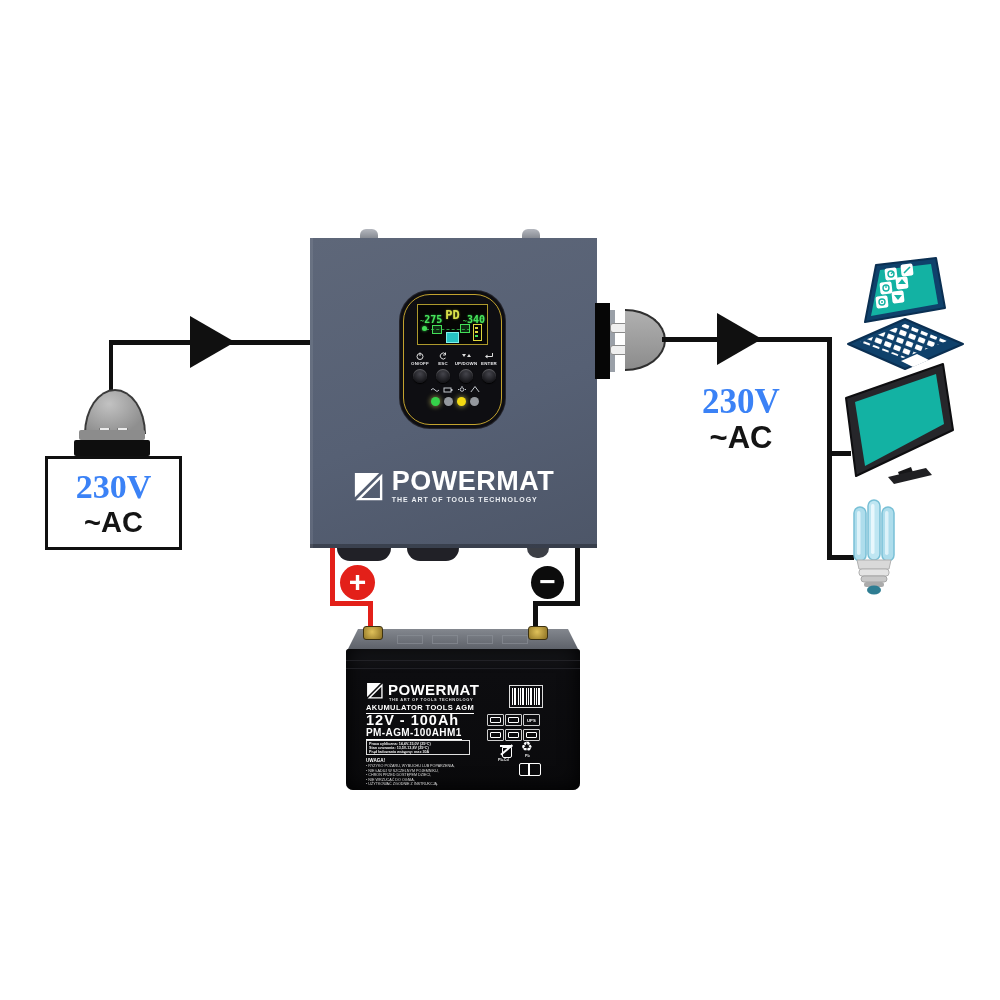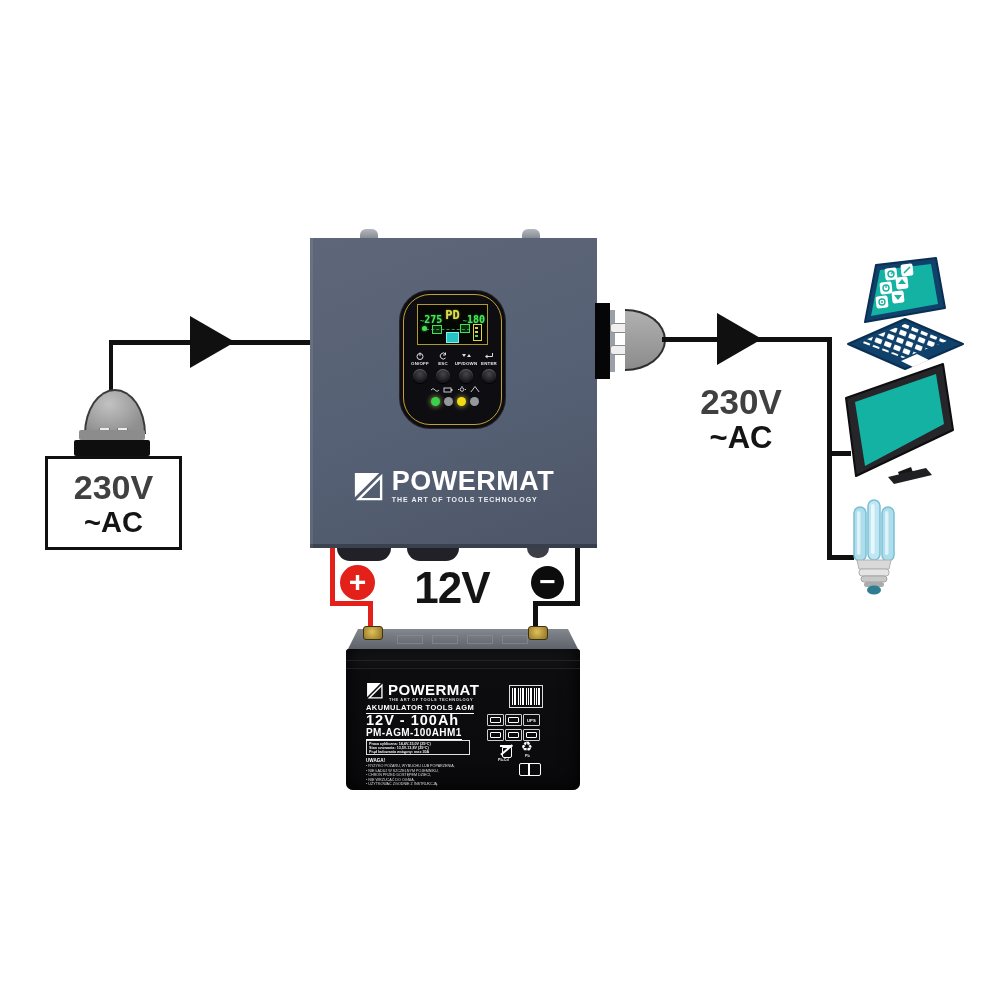--- a/index.html
+++ b/index.html
@@ -14,21 +14,21 @@
                border-bottom:26px solid transparent;border-left:45px solid #101010;}
   .plug-dome{position:absolute;left:84px;top:389px;width:58px;height:43px;
              background:radial-gradient(ellipse at 40% 30%,#c2c2c2,#8f8f8f 75%);
              border:2px solid #3a3a3a;border-bottom:none;border-radius:50% 50% 0 0/100% 100% 0 0;}
   .plug-prong{position:absolute;width:9px;height:13px;background:#ececec;border:1px solid #7a7a7a;
               border-top:none;border-radius:0 0 4px 4px;}
   .plug-plate{position:absolute;left:79px;top:430px;width:66px;height:10px;background:#8c8c8c;border-radius:2px;}
   .plug-base{position:absolute;left:74px;top:440px;width:76px;height:16px;background:#0e0e0e;border-radius:2px;}
   .input-box{position:absolute;left:45px;top:456px;width:131px;height:88px;background:#fff;
              border:3px solid #101010;display:flex;flex-direction:column;align-items:center;justify-content:center;}
-  .volt-line1{font-size:34px;font-weight:800;color:#404040;line-height:38px;letter-spacing:0;}
+  .volt-line1{font-size:34px;font-weight:800;color:#3b82f6;line-height:38px;letter-spacing:0;font-family:Liberation Serif, serif;}
   .volt-line2{font-size:29px;font-weight:800;color:#141414;line-height:32px;}
 
   
   .inv-body{position:absolute;left:310px;top:238px;width:287px;height:310px;
             background:linear-gradient(160deg,#5e6779 0%,#566074 55%,#4d5668 100%);
             box-shadow:inset 3px 0 0 rgba(255,255,255,.08),inset 0 -4px 0 rgba(0,0,0,.28);}
   .inv-screw{position:absolute;width:18px;height:10px;background:linear-gradient(#b4b7be,#83878f);
              border-radius:6px 6px 2px 2px;border-bottom:2px solid #4c4f55;}
   .inv-panel{position:absolute;left:400px;top:291px;width:105px;height:137px;background:#0e0e12;
              border-radius:30px;box-shadow:0 0 0 1px #23232a;}
@@ -138,21 +138,21 @@
   <div class="inv-screw" style="left:360px;top:229px;"></div>
   <div class="inv-screw" style="left:522px;top:229px;"></div>
   <div class="inv-body"></div>
 
   <div class="inv-panel"></div>
 
   <div class="lcd">
     <div class="lcd-row1">
       <span><span class="lcd-tilde">~</span><span class="lcd-num">275</span></span>
       <span class="lcd-mode">PD</span>
-      <span><span class="lcd-tilde">~</span><span class="lcd-num">180</span></span>
+      <span><span class="lcd-tilde">~</span><span class="lcd-num">340</span></span>
     </div>
     <div class="lcd-flowline"></div>
     <div class="lcd-dot" style="left:4px;top:21px;"></div>
     <div class="lcd-sq" style="left:14px;top:20px;width:8px;height:7px;"></div>
     <div class="lcd-sq" style="left:42px;top:19px;width:8px;height:7px;"></div>
     <div class="lcd-mon"></div>
     <div class="lcd-gauge">
       <div class="lcd-bar" style="top:2px;"></div>
       <div class="lcd-bar" style="top:6px;"></div>
       <div class="lcd-bar" style="top:10px;background:#43df57;"></div>
@@ -300,21 +300,20 @@
 
   <div class="wire-red" style="left:330px;top:548px;width:5px;height:57px;"></div>
   <div class="wire-red" style="left:330px;top:601px;width:43px;height:5px;"></div>
   <div class="wire-red" style="left:368px;top:601px;width:5px;height:34px;"></div>
   <div class="wire" style="left:575px;top:548px;width:5px;height:57px;"></div>
   <div class="wire" style="left:533px;top:601px;width:47px;height:5px;"></div>
   <div class="wire" style="left:533px;top:601px;width:5px;height:34px;"></div>
 
   <div class="badge" style="left:340px;top:565px;width:35px;height:35px;background:#e32019;font-size:30px;line-height:34px;">+</div>
   <div class="badge" style="left:531px;top:566px;width:33px;height:33px;background:#0c0c0c;font-size:28px;line-height:31px;">−</div>
-  <div class="v12">12V</div>
 
   <div class="bat-lid">
     <div class="lid-ridge" style="left:50px;"></div>
     <div class="lid-ridge" style="left:85px;"></div>
     <div class="lid-ridge" style="left:120px;"></div>
     <div class="lid-ridge" style="left:155px;"></div>
   </div>
   <div class="bolt" style="left:363px;top:626px;"></div>
   <div class="bolt" style="left:528px;top:626px;"></div>
   <div class="bat-body"></div>

